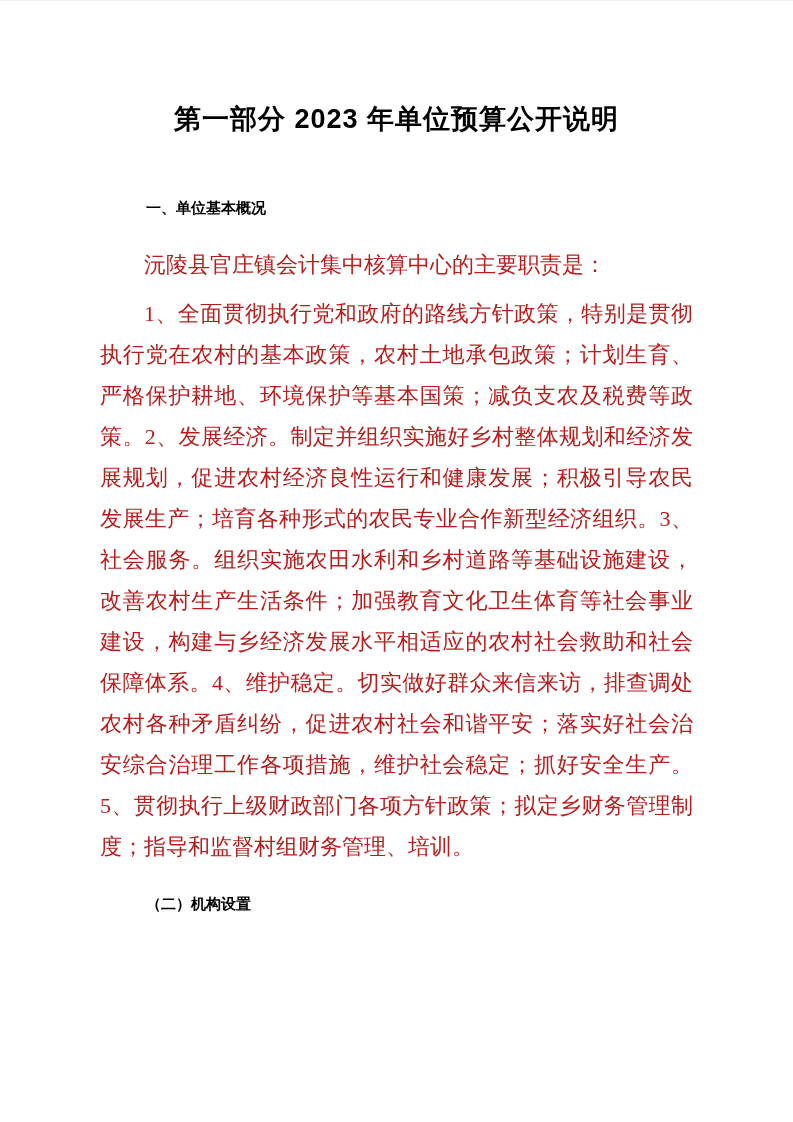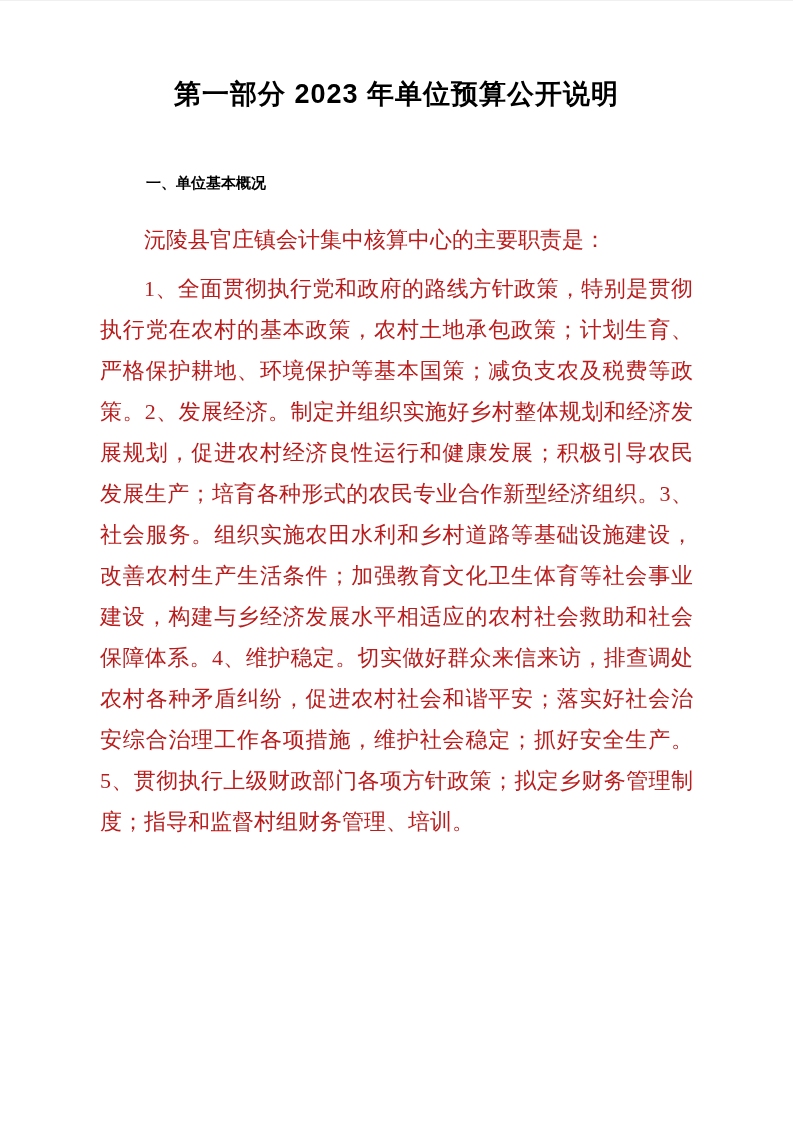--- a/index.html
+++ b/index.html
@@ -11,21 +11,21 @@
     position: relative;
     width: 793px;
     height: 1122px;
     background: #ffffff;
     overflow: hidden;
     border-top: 1px solid #f0f0f0;
     box-sizing: border-box;
     color: #000000;
   }
   .content {
-    padding: 71px 100px 0 100px;
+    padding: 96px 100px 0 100px;
   }
   .doc-title {
     font-family: "Liberation Sans", sans-serif;
     font-weight: bold;
     font-size: 27px;
     line-height: 44px;
     text-align: center;
     letter-spacing: 1px;
     margin: 0 0 46px 0;
     color: #000000;
@@ -60,15 +60,16 @@
 
     <div class="doc-title">第一部分 2023 年单位预算公开说明</div>
 
     <div class="heading">一、单位基本概况</div>
 
 
     <p class="para">沅陵县官庄镇会计集中核算中心的主要职责是：</p>
 
     <p class="para body-long">1、全面贯彻执行党和政府的路线方针政策，特别是贯彻执行党在农村的基本政策，农村土地承包政策；计划生育、严格保护耕地、环境保护等基本国策；减负支农及税费等政策。2、发展经济。制定并组织实施好乡村整体规划和经济发展规划，促进农村经济良性运行和健康发展；积极引导农民发展生产；培育各种形式的农民专业合作新型经济组织。3、社会服务。组织实施农田水利和乡村道路等基础设施建设，改善农村生产生活条件；加强教育文化卫生体育等社会事业建设，构建与乡经济发展水平相适应的农村社会救助和社会保障体系。4、维护稳定。切实做好群众来信来访，排查调处农村各种矛盾纠纷，促进农村社会和谐平安；落实好社会治安综合治理工作各项措施，维护社会稳定；抓好安全生产。5、贯彻执行上级财政部门各项方针政策；拟定乡财务管理制度；指导和监督村组财务管理、培训。</p>
 
+    <div class="heading">（二）机构设置</div>
 
   </div>
 </div>
 
 </body></html>

